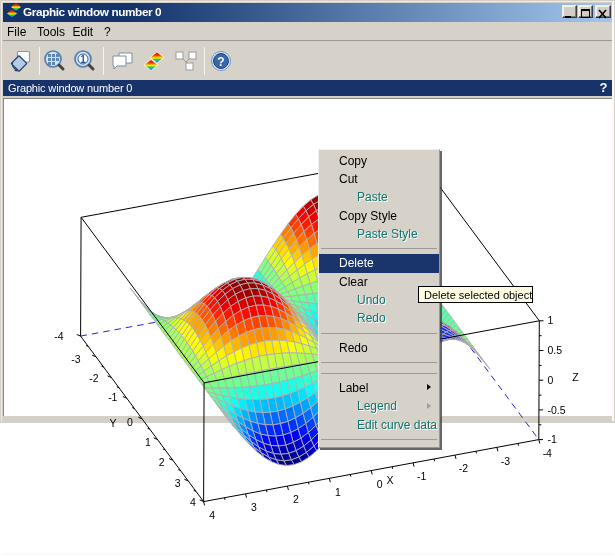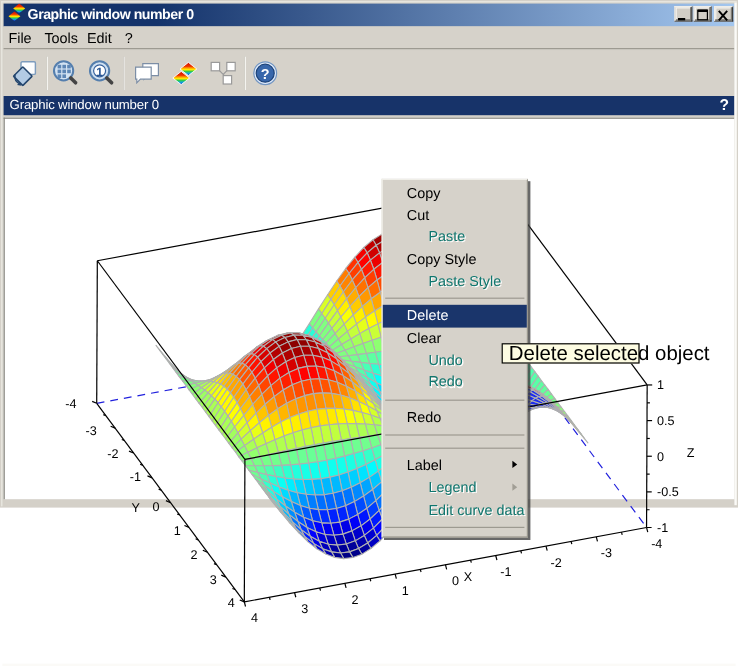--- a/index.html
+++ b/index.html
@@ -25,21 +25,21 @@
   border:1px solid #9a978e; border-top-color:#f0efe9; border-left-color:#f0efe9;
   box-shadow:2px 2px 0 rgba(62,62,62,0.78); padding-top:2px; padding-bottom:2px; font-size:12px; }
 .mi { height:18.35px; line-height:18.35px; padding-left:20px; color:#000; position:relative; white-space:nowrap; }
 .mi.dis { color:#0f766e; text-shadow:1px 1px 0 #fff;padding-left:38px; }
 .mi.sel { background:#1a356b; color:#fff; }
 .sep { height:11px; position:relative; }
 .sep:after { content:""; position:absolute; left:2px; right:2px; top:5px; height:1px; background:#9d9a91; }
 .arr { position:absolute; right:8px; top:5.5px; width:0; height:0; border-left:4px solid #000; border-top:3.5px solid transparent; border-bottom:3.5px solid transparent; }
 .arr.arrd { border-left-color:#a19e95; }
 #tooltip { position:absolute; left:418px; top:285.5px; width:114.5px; height:17.5px; z-index:11;
-  background:#fdfce2; border:1px solid #000; font-size:17px; line-height:16.5px; padding-left:5px; white-space:nowrap; }
+  background:#fdfce2; border:1px solid #000; font-size:11px; line-height:16.5px; padding-left:5px; white-space:nowrap; }
 .ticn { position:absolute; top:7px; }
 </style></head>
 <body>
 <div id="win">
   <div id="title">
       <span class="ticon"><svg width="14" height="15" viewBox="0 0 14 15">
           <defs>
             <linearGradient id="rb2" x1="0" y1="0" x2="0" y2="1">
               <stop offset="0" stop-color="#cc1100"></stop>
               <stop offset="0.3" stop-color="#ee3300"></stop>

